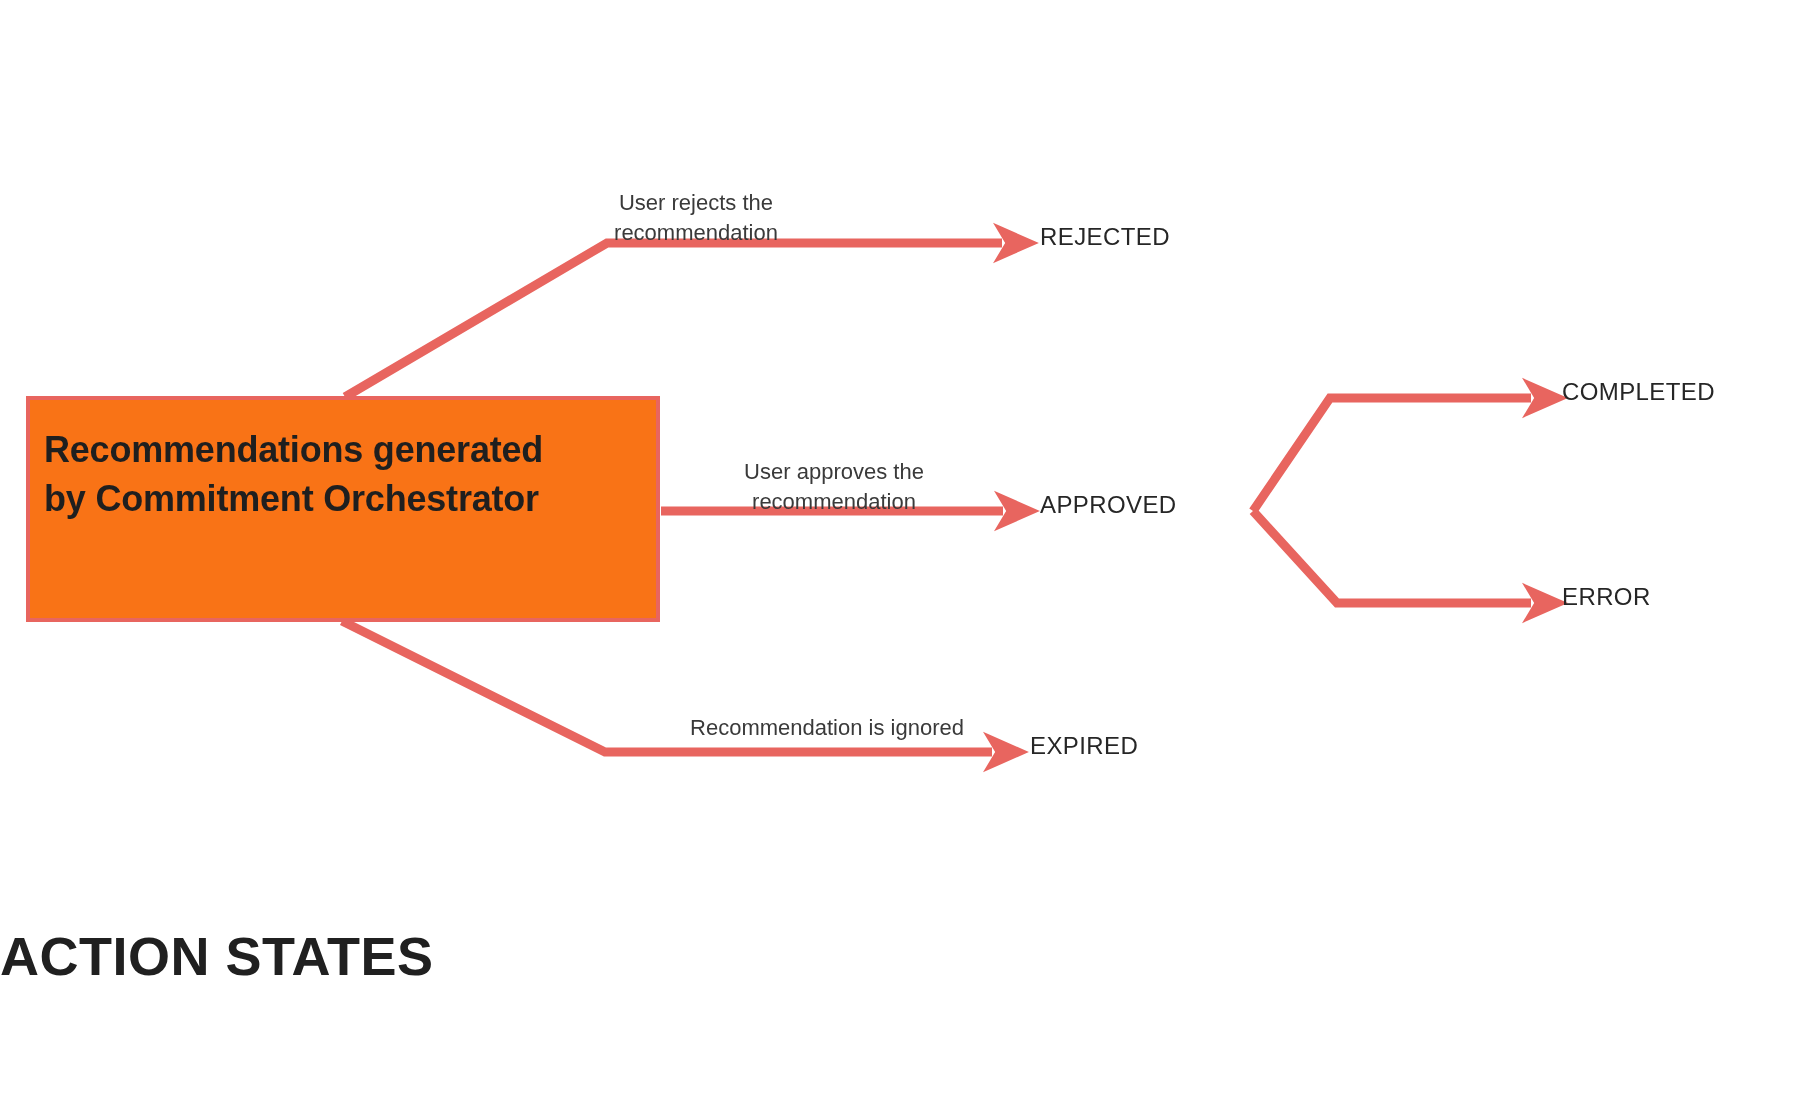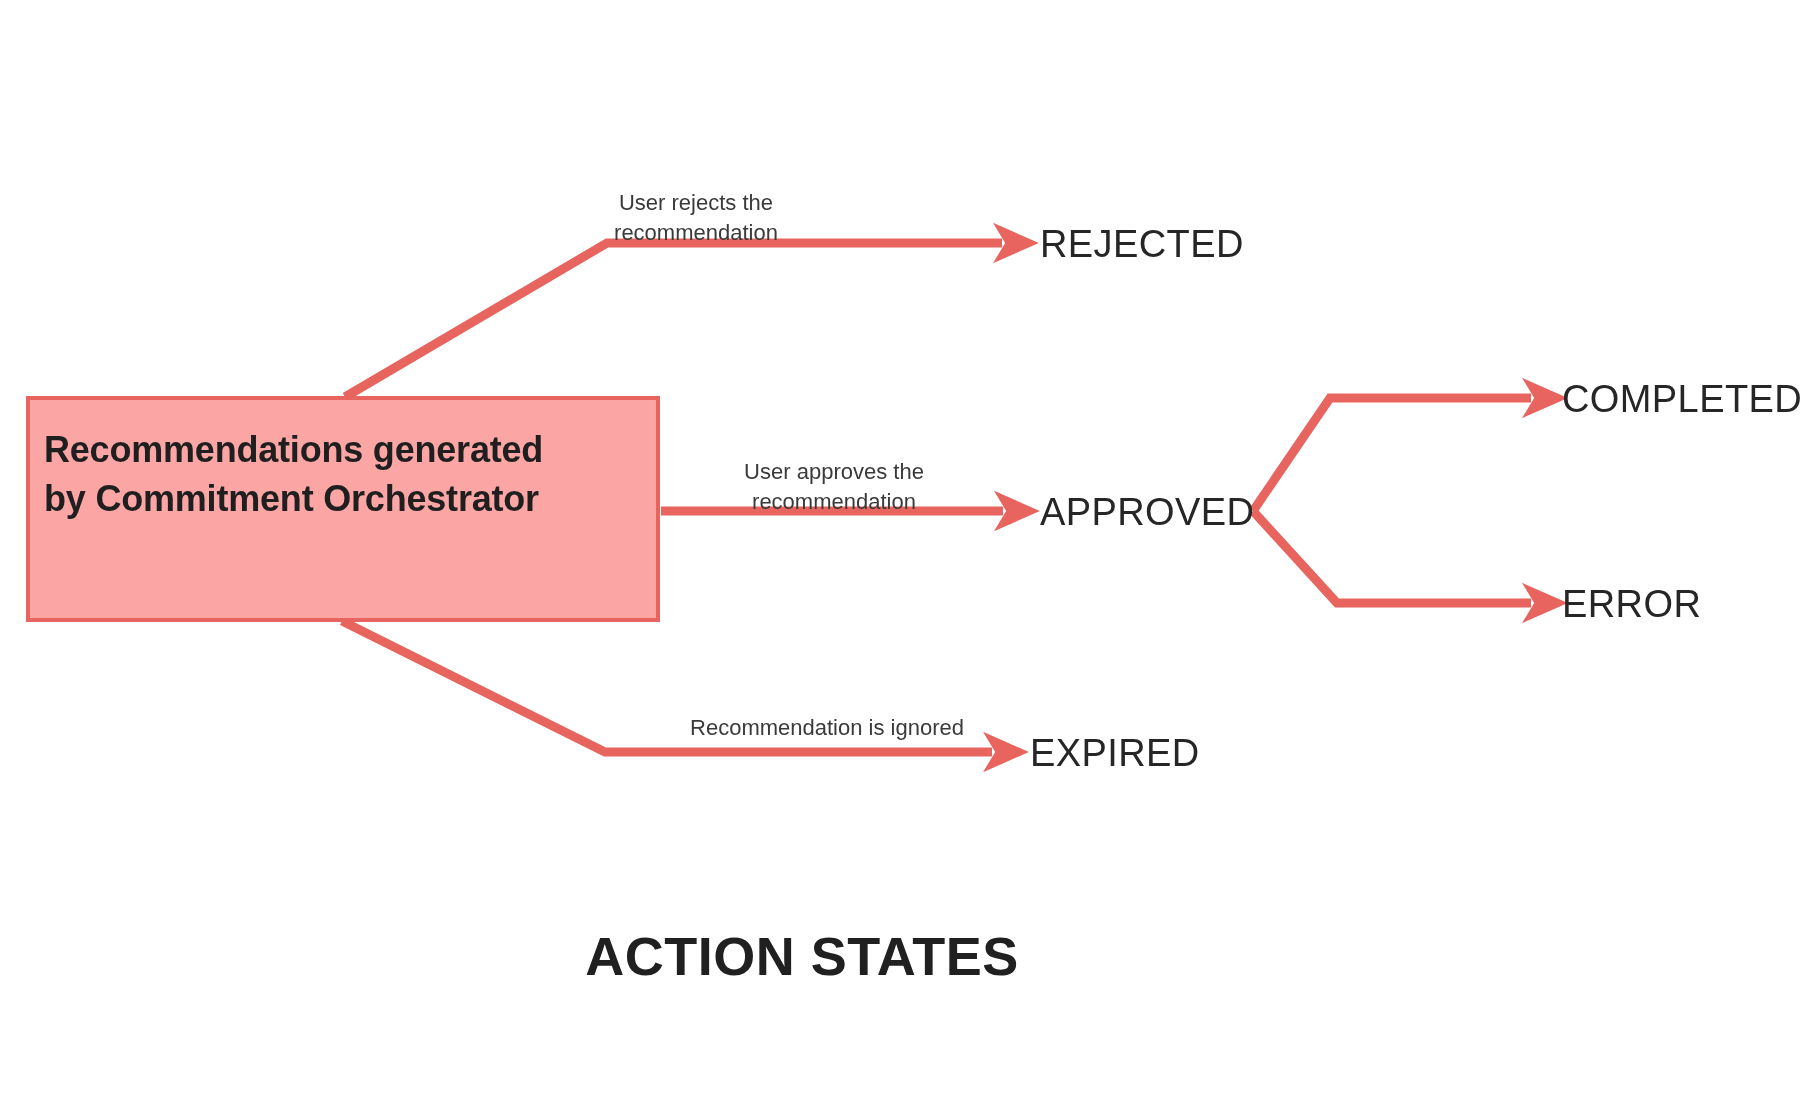--- a/index.html
+++ b/index.html
@@ -30,42 +30,42 @@
 
   
   .source-box {
     position: absolute;
     left: 26px;
     top: 396px;
     width: 634px;
     height: 226px;
     box-sizing: border-box;
     border: 4px solid #e8655f;
-    background: #fca5a5;
+    background: #f97316;
     padding: 26px 3px 0 14px;
   }
   .source-title {
     font-size: 36px;
     font-weight: bold;
     color: #1f1f1f;
     line-height: 1.36;
     letter-spacing: -0.2px;
   }
   .source-sub {
     margin-top: 26px;
     font-size: 27px;
     font-weight: 400;
     color: #2b2b2b;
     letter-spacing: -0.1px;
   }
 
   
   .state-label {
     position: absolute;
-    font-size: 38px;
+    font-size: 24px;
     font-weight: 400;
     color: #262626;
     letter-spacing: 0.4px;
     white-space: nowrap;
     line-height: 1;
   }
 
   
   .edge-caption {
     position: absolute;
@@ -81,21 +81,21 @@
     font-size: 18px;
     line-height: 1.42;
   }
 
   
   .diagram-title {
     position: absolute;
     left: 0;
     top: 925px;
     width: 1604px;
-    text-align: center;
+    text-align: left;
     font-size: 54px;
     font-weight: bold;
     color: #202020;
     letter-spacing: 0.5px;
   }
 </style>
 </head>
 <body>
 
 <div id="canvas">

